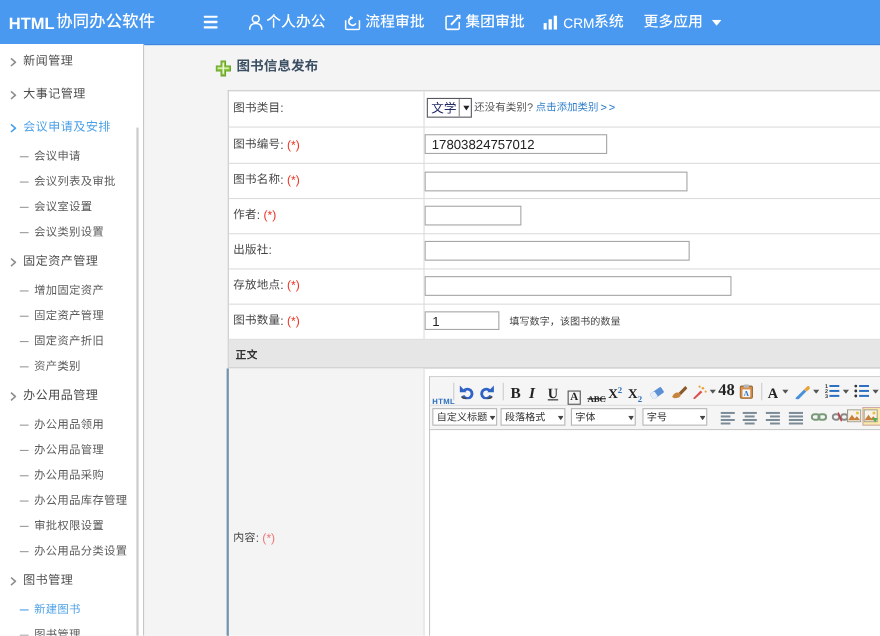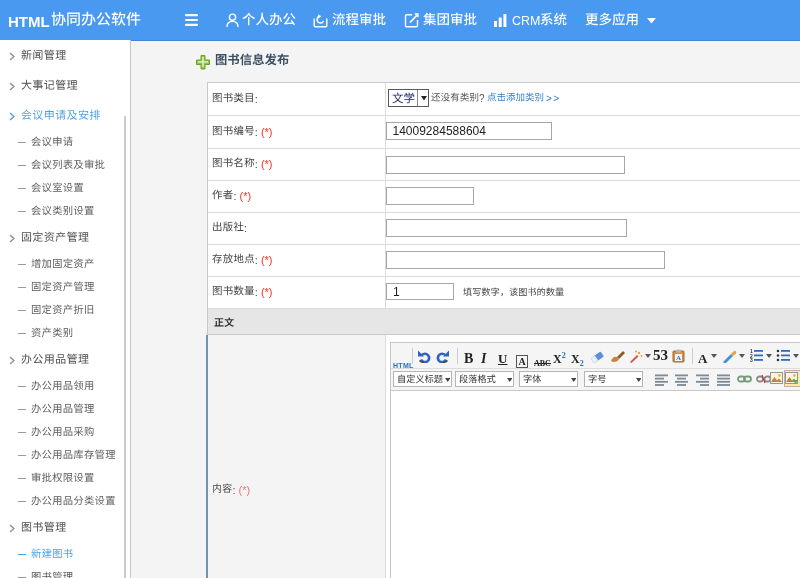--- a/index.html
+++ b/index.html
@@ -710,21 +710,21 @@
           <use href="#r6dfb" x="2000"></use>
           <use href="#r52a0" x="3000"></use>
           <use href="#r7c7b" x="4000"></use>
           <use href="#r522b" x="5000"></use>
         </g>
       </svg>
       <span style="font:10px 'Liberation Sans',sans-serif;color:#2e7ecb;letter-spacing:1.5px;margin-left:2px;white-space:pre">&gt;&gt;</span>
     </div>
   </div>
 <div style="position:absolute;left:385.5px;top:122px;width:166px;height:18px;background:#fff;border:1px solid #a6a6a6;box-sizing:border-box">
-    <div style="font:12px 'Liberation Sans',sans-serif;color:#222;padding:1px 0 0 6px;line-height:15px">14009284588604</div>
+    <div style="font:12px 'Liberation Sans',sans-serif;color:#222;padding:1px 0 0 6px;line-height:15px">17803824757012</div>
   </div>
 <div style="position:absolute;left:386px;top:155.5px;width:239px;height:18px;background:#fff;border:1px solid #a6a6a6;box-sizing:border-box"></div>
 <div style="position:absolute;left:386px;top:187px;width:88px;height:18px;background:#fff;border:1px solid #a6a6a6;box-sizing:border-box"></div>
 <div style="position:absolute;left:386px;top:219px;width:241px;height:18px;background:#fff;border:1px solid #a6a6a6;box-sizing:border-box"></div>
 <div style="position:absolute;left:386px;top:251px;width:279px;height:18px;background:#fff;border:1px solid #a6a6a6;box-sizing:border-box"></div>
 <div style="position:absolute;left:386px;top:283px;width:68px;height:17px;background:#fff;border:1px solid #a6a6a6;box-sizing:border-box">
     <div style="font:12px 'Liberation Sans',sans-serif;color:#222;padding:1px 0 0 6px;line-height:14px">1</div>
   </div>
 <div style="position:absolute;left:463px;top:286.5px;">
     <svg width="101.2" height="12" style="display:block">
@@ -790,21 +790,21 @@
       <circle cx="10" cy="3" r="1.2" fill="#e8a33d"></circle>
       <circle cx="12.5" cy="6" r="1" fill="#e8a33d"></circle>
       <circle cx="7" cy="1.5" r="1" fill="#e8a33d"></circle>
     </svg>
   </div>
 <div style="position:absolute;left:645px;top:354px;">
     <svg width="6" height="4">
       <path d="M0 0 L6 0 L3 4 Z" fill="#555"></path>
     </svg>
   </div>
-<div style="position:absolute;left:653px;top:346px;"><span style="font:bold 15px 'Liberation Serif',serif;color:#222">53</span></div>
+<div style="position:absolute;left:653px;top:346px;"><span style="font:bold 15px 'Liberation Serif',serif;color:#222">48</span></div>
 <div style="position:absolute;left:672px;top:349px;">
     <svg width="13" height="14">
       <rect x="1" y="2" width="11" height="11" rx="1" fill="#d98e4a" stroke="#9a6a30"></rect>
       <rect x="4" y="0.5" width="5" height="3" rx="1" fill="#b0b8c0"></rect>
       <rect x="3" y="5" width="7" height="7" fill="#f4f6f8"></rect>
       <text x="6.5" y="11" text-anchor="middle" style="font:bold 7px 'Liberation Serif',serif" fill="#2a6fc0">A</text>
     </svg>
   </div>
 <div style="position:absolute;left:692px;top:348px;width:1px;height:16px;background:#ccc"></div>
 <div style="position:absolute;left:698px;top:349px;"><span style="font:bold 13px 'Liberation Serif',serif;color:#222">A</span></div>

